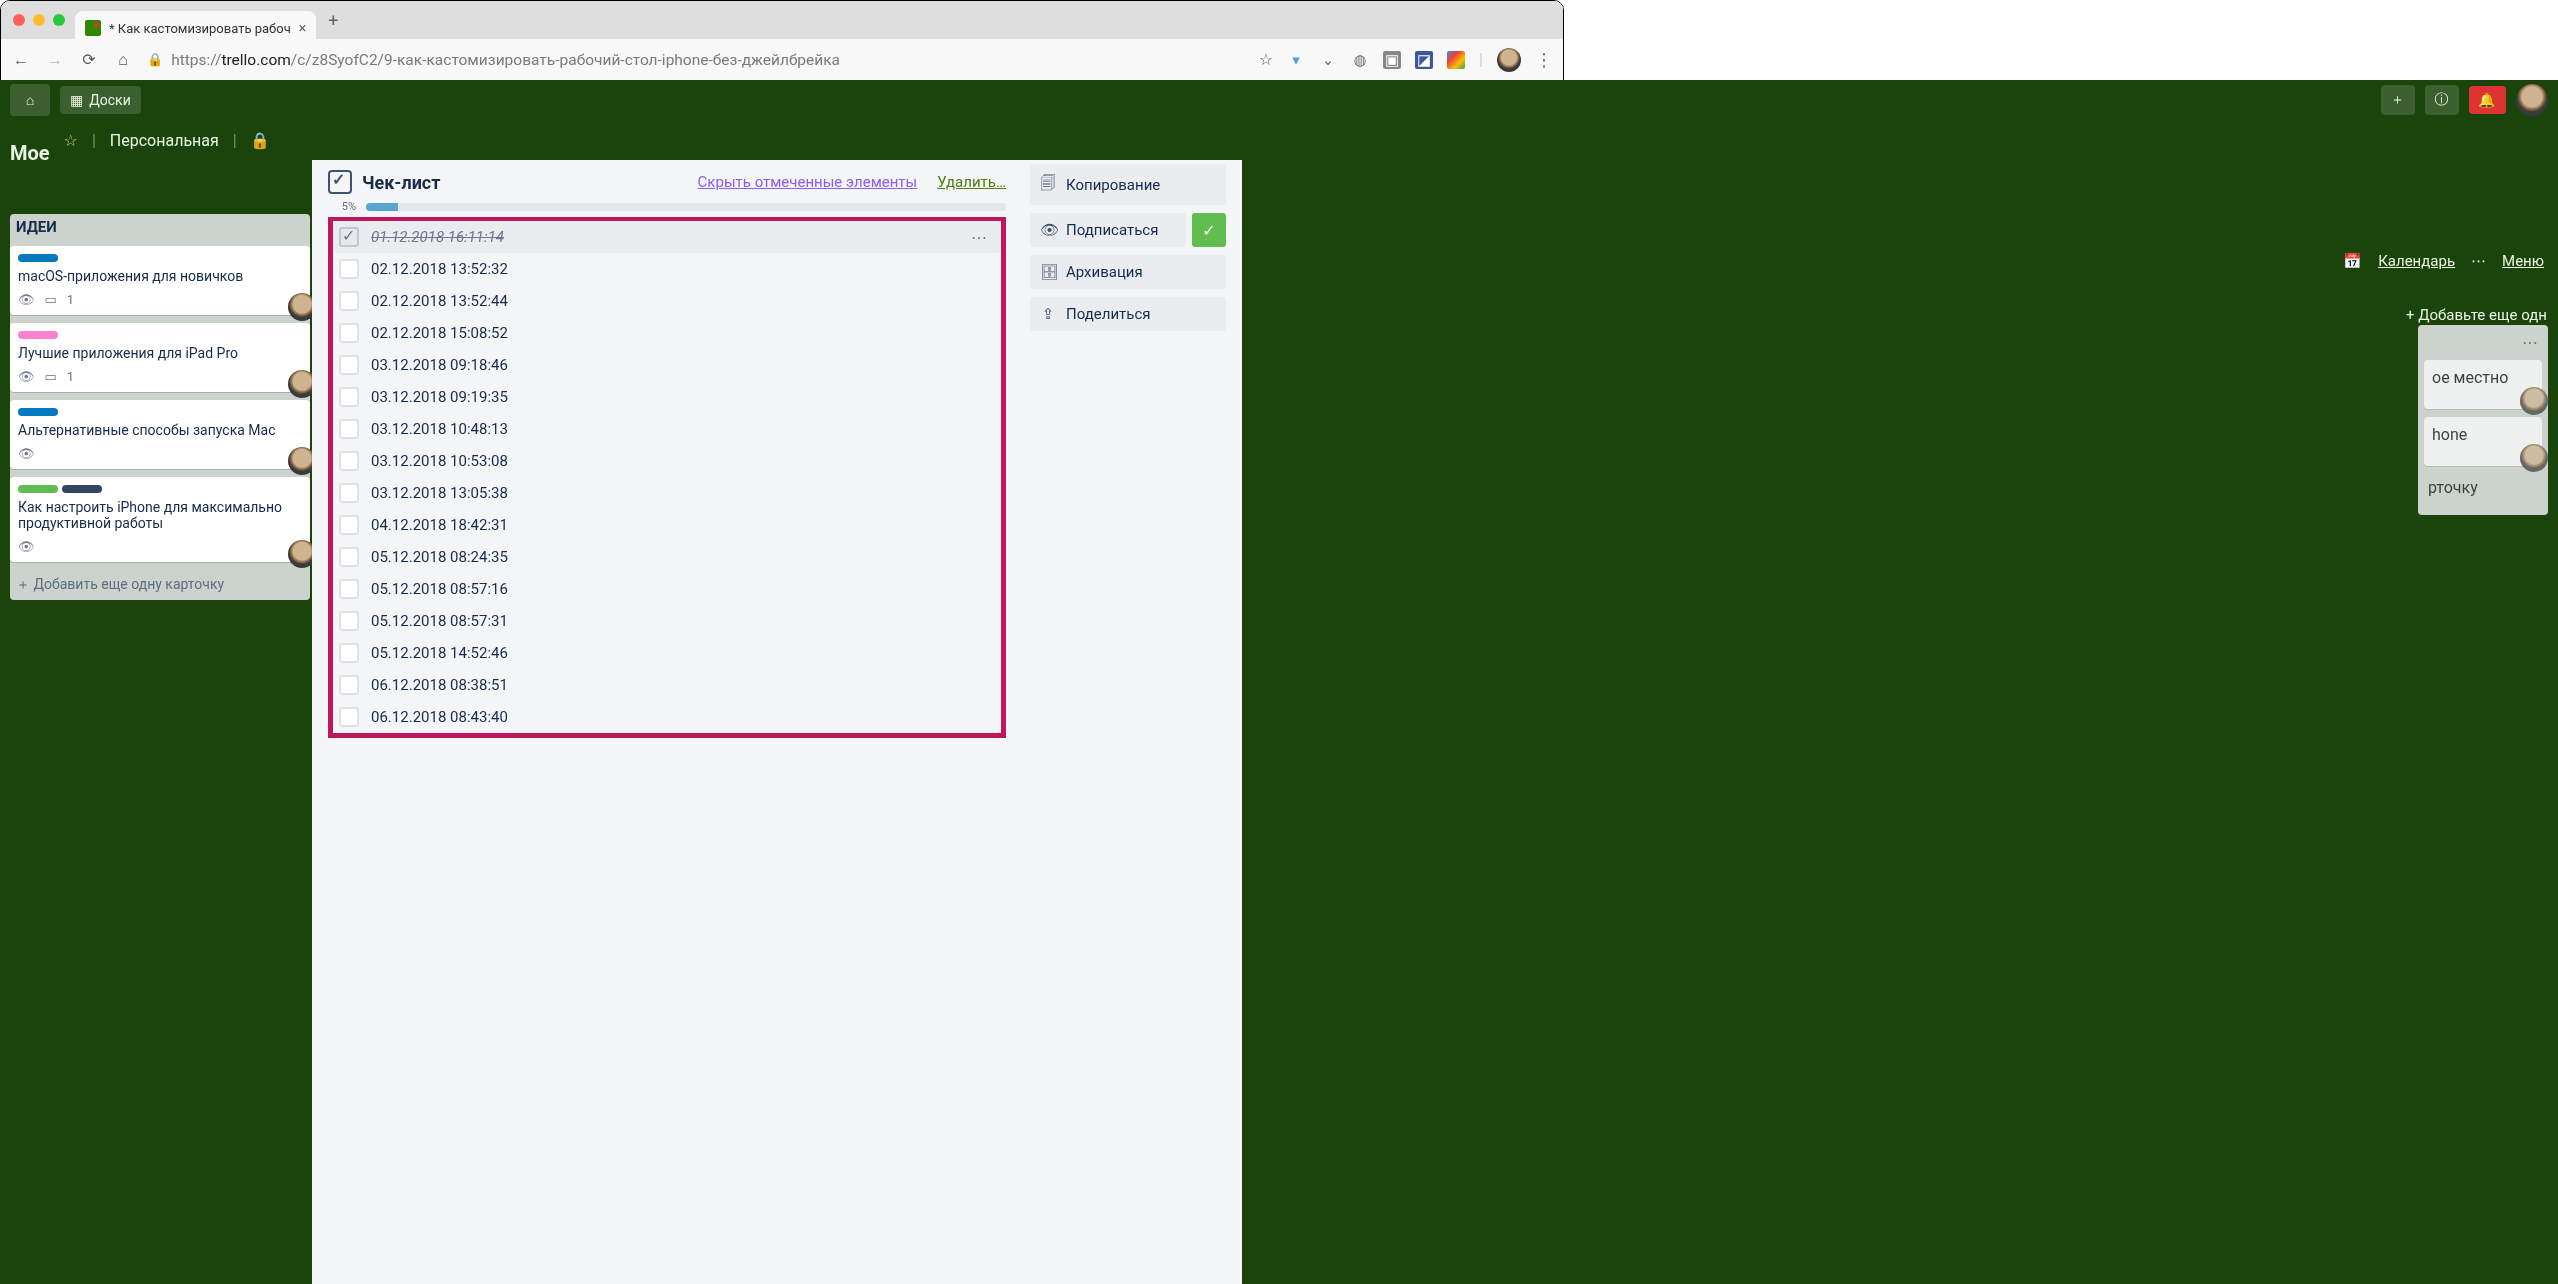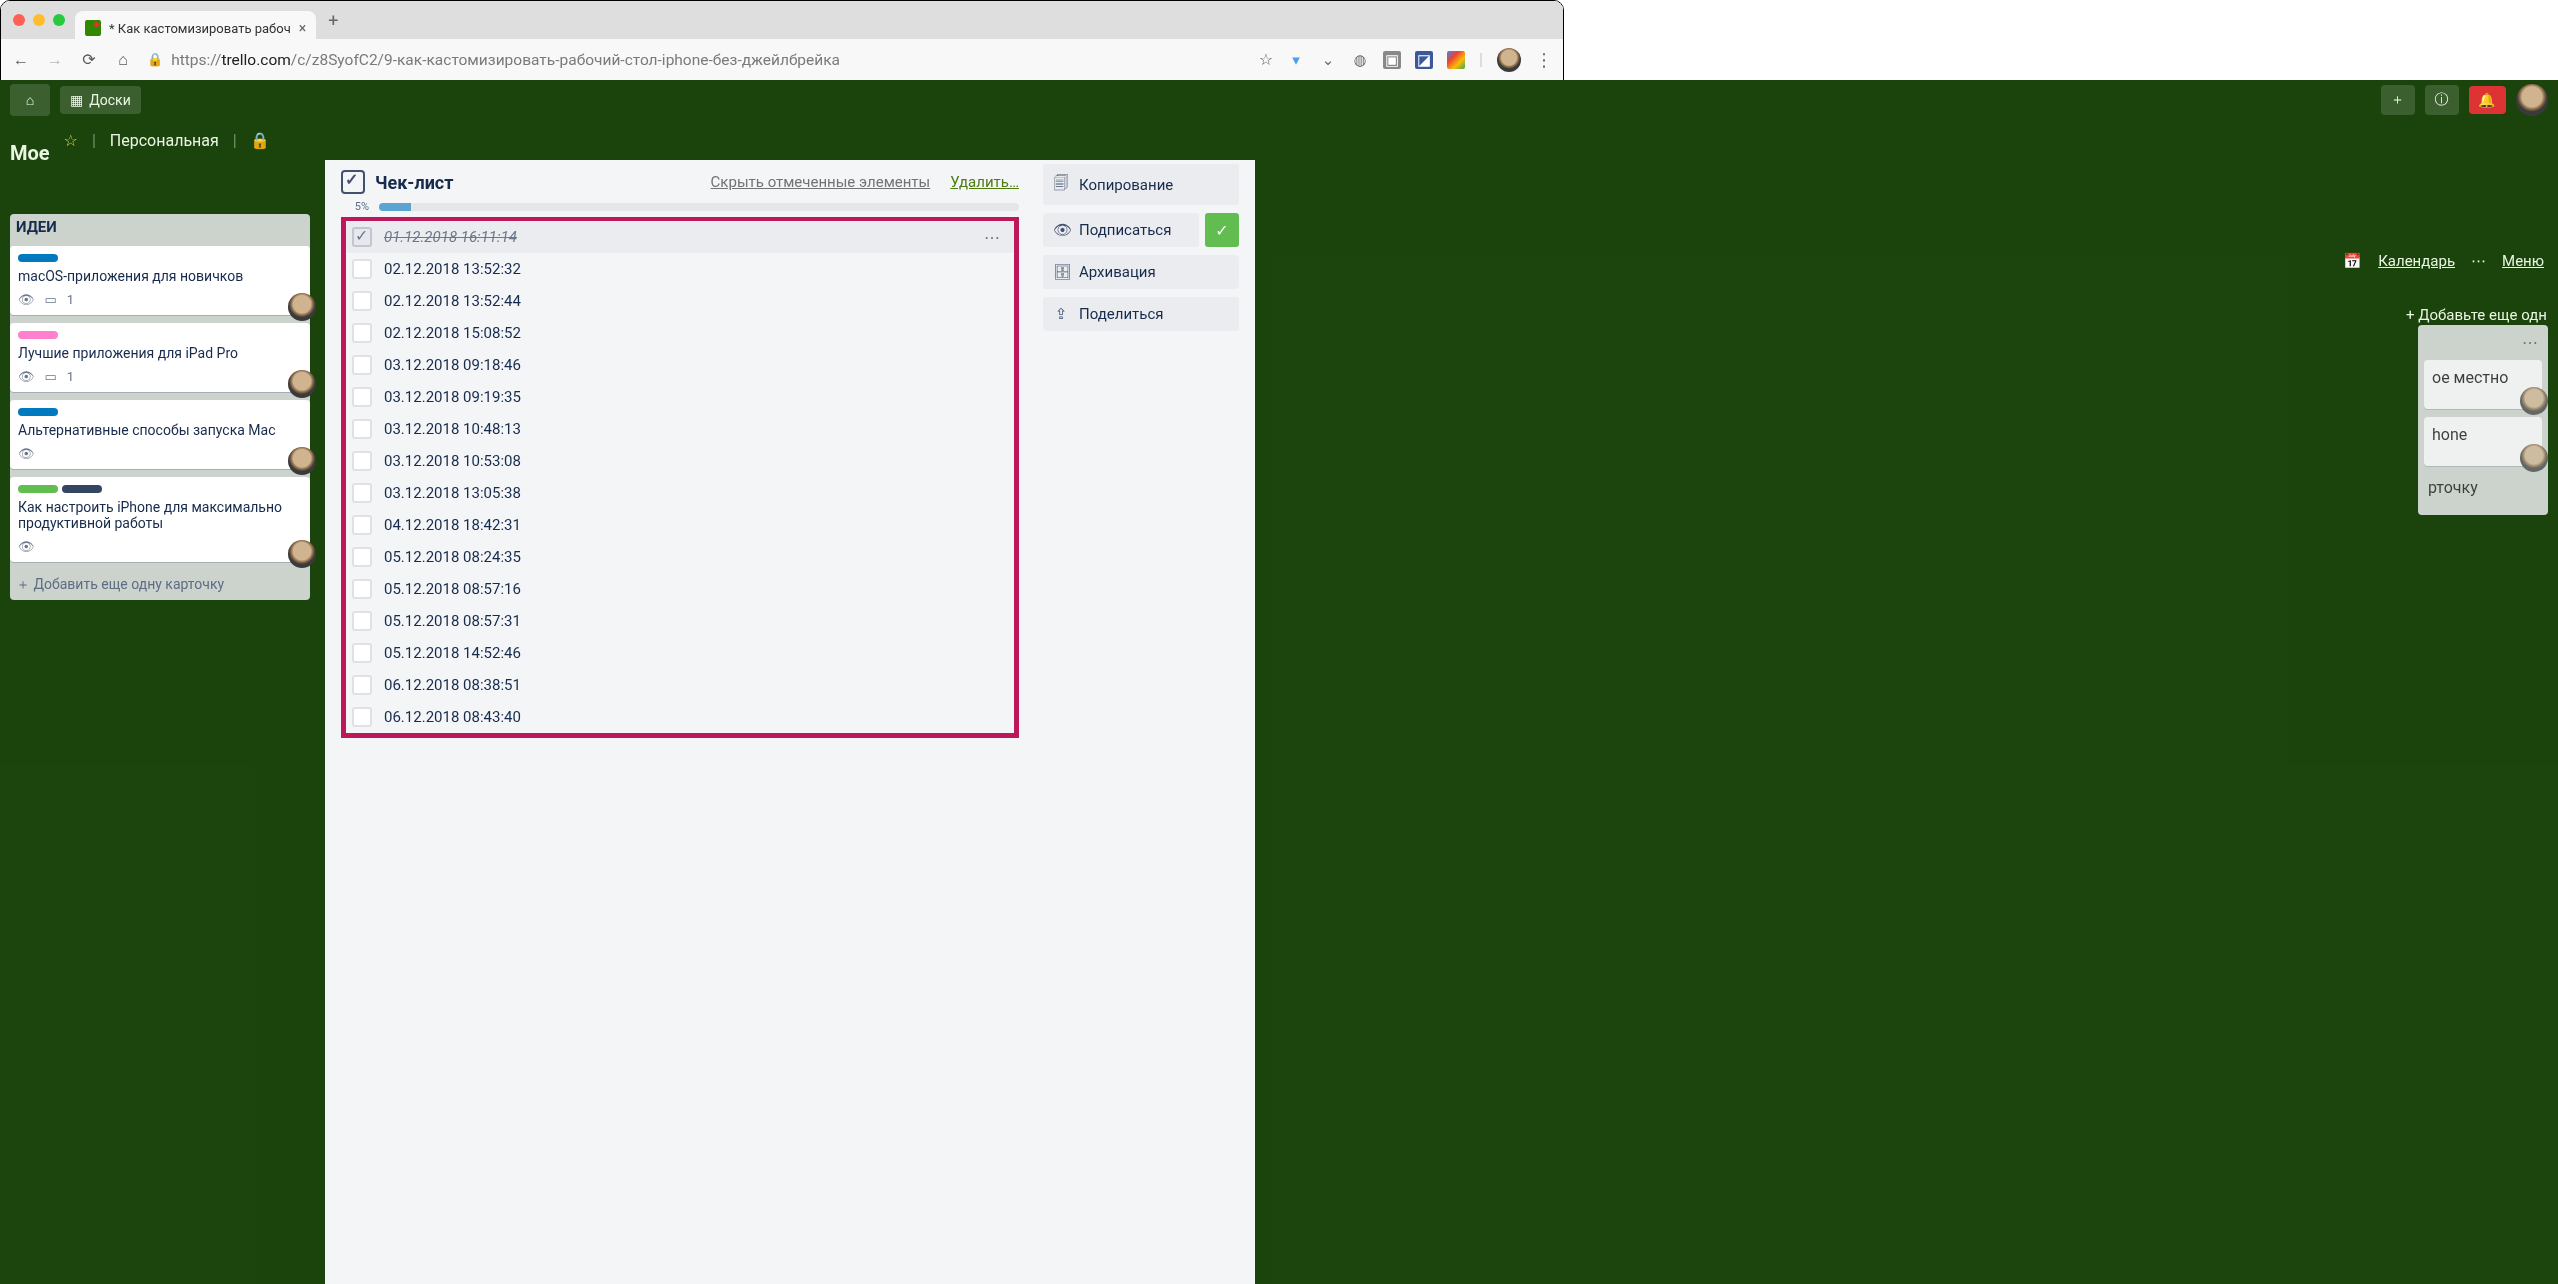--- a/index.html
+++ b/index.html
@@ -57,27 +57,27 @@
   .lbl.blue { background:#0079bf; }
   .lbl.pink { background:#ff80ce; }
   .lbl.green { background:#61bd4f; }
   .lbl.dark { background:#344563; }
   .card-title { font-size:14px; color:#172b4d; margin-bottom:8px; }
   .card-meta { display:flex; align-items:center; gap:10px; color:#6b778c; font-size:13px; }
   .card-avatar { width:28px; height:28px; border-radius:50%; background:radial-gradient(circle at 50% 40%, #d0b38f 40%, #8b6b47 50%, #3a3a3a 60%); margin-left:auto; margin-right:-14px; margin-bottom:-14px;}
   .add-card { color:#5e6c84; font-size:14px; padding:6px; }
 
   
-  .dialog { position:absolute; top:80px; left:325px; width:930px; bottom:0; background:#f4f5f7; z-index:5; display:flex; }
+  .dialog { position:absolute; top:80px; left:312px; width:930px; bottom:0; background:#f4f5f7; z-index:5; display:flex; }
   .dialog-main { flex:1; padding: 10px 16px 0 16px; overflow:hidden; }
   .checklist-header { display:flex; align-items:center; gap:10px; margin-bottom:6px; }
   .check-icon { width:24px; height:24px; border:2.5px solid #42526e; border-radius:4px; position:relative; }
   .check-icon::after { content:"✓"; position:absolute; top:-2px; left:2px; font-size:16px; font-weight:bold; color:#42526e; }
   .checklist-title { font-size:18px; font-weight:700; color:#172b4d; flex:1; }
-  .hide-checked { color:#737373; font-size:15px; text-decoration:underline; cursor:pointer; margin-right:10px;margin-left:12px;}
+  .hide-checked { color:#8b5cf6; font-size:15px; text-decoration:underline; cursor:pointer; margin-right:10px;margin-left:12px;}
   .delete-link { color:#4d7c0f; font-size:15px; text-decoration:underline; cursor:pointer; }
 
   .progress-row { display:flex; align-items:center; gap:10px; margin-bottom:4px; }
   .progress-pct { font-size:11px; color:#5e6c84; width:28px; text-align:right; }
   .progress-bar { flex:1; height:8px; background:#e4e6ea; border-radius:4px; overflow:hidden; }
   .progress-fill { height:100%; background:#5ba4cf; }
 
   .checklist-items { border:5px solid #be185d; border-top-width:4px; }
   .check-item { display:flex; align-items:center; gap:12px; padding:6px 6px; border-radius:4px; }
   .check-item.done { background:#ebecf0; }

